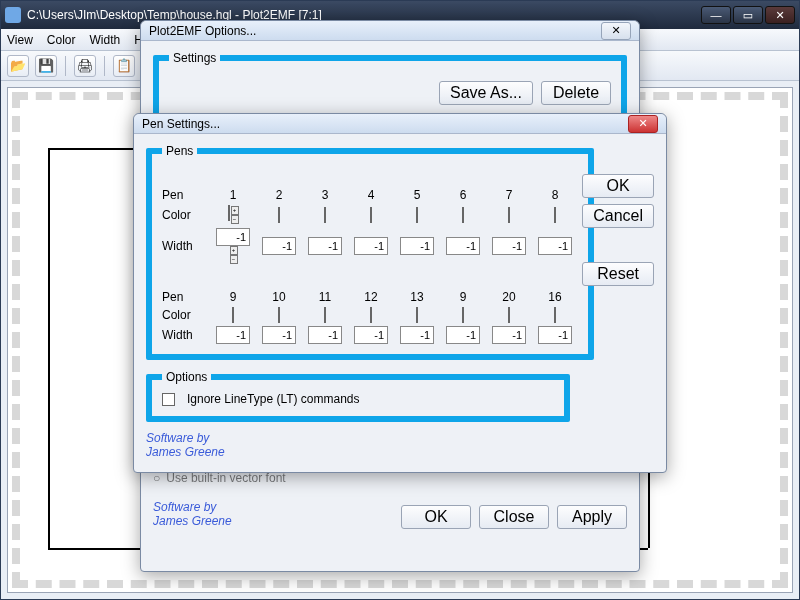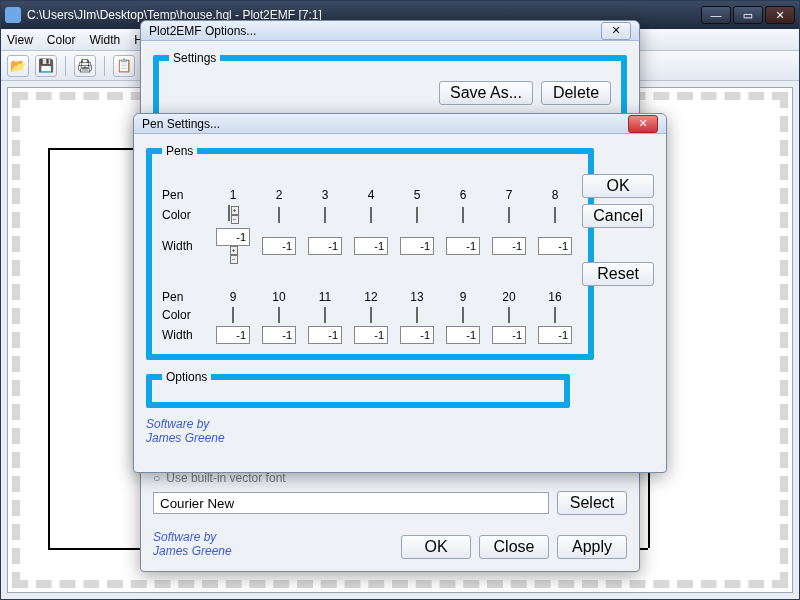--- a/index.html
+++ b/index.html
@@ -112,24 +112,20 @@
         <button class="btn">Save As...</button>
         <button class="btn">Delete</button>
       </div>
     </fieldset>
 
     <div style="height:340px"></div>
 
     <div class="row" style="margin-bottom:6px">
       <span style="opacity:.5">○</span>
       <span style="opacity:.5">Use built-in vector font</span>
-    </div>
-    <div class="font-row">
-      <input type="text" value="Courier New" style="">
-      <button class="btn">Select</button>
     </div>
 
     <div style="display:flex; align-items:flex-end; margin-top:14px">
       <div class="credit">
         <div>Software by</div>
         <div>James Greene</div>
       </div>
       <div style="flex:1"></div>
       <div class="options-bottom">
         <button class="btn">OK</button>
@@ -250,20 +246,24 @@
             <input class="width-in" value="-1" style="">
           </div>
           <div style="text-align:center">
             <input class="width-in" value="-1" style="">
           </div>
         </div>
     </fieldset>
 
     <fieldset class="group">
       <legend>Options</legend>
+      <label class="row">
+        <span class="checkbox"></span>
+        <span>Ignore LineType (LT) commands</span>
+      </label>
     </fieldset>
 
     <div class="credit">
       <div>Software by</div>
       <div>James Greene</div>
     </div>
   </div>
 </div>
 
 </body></html>

